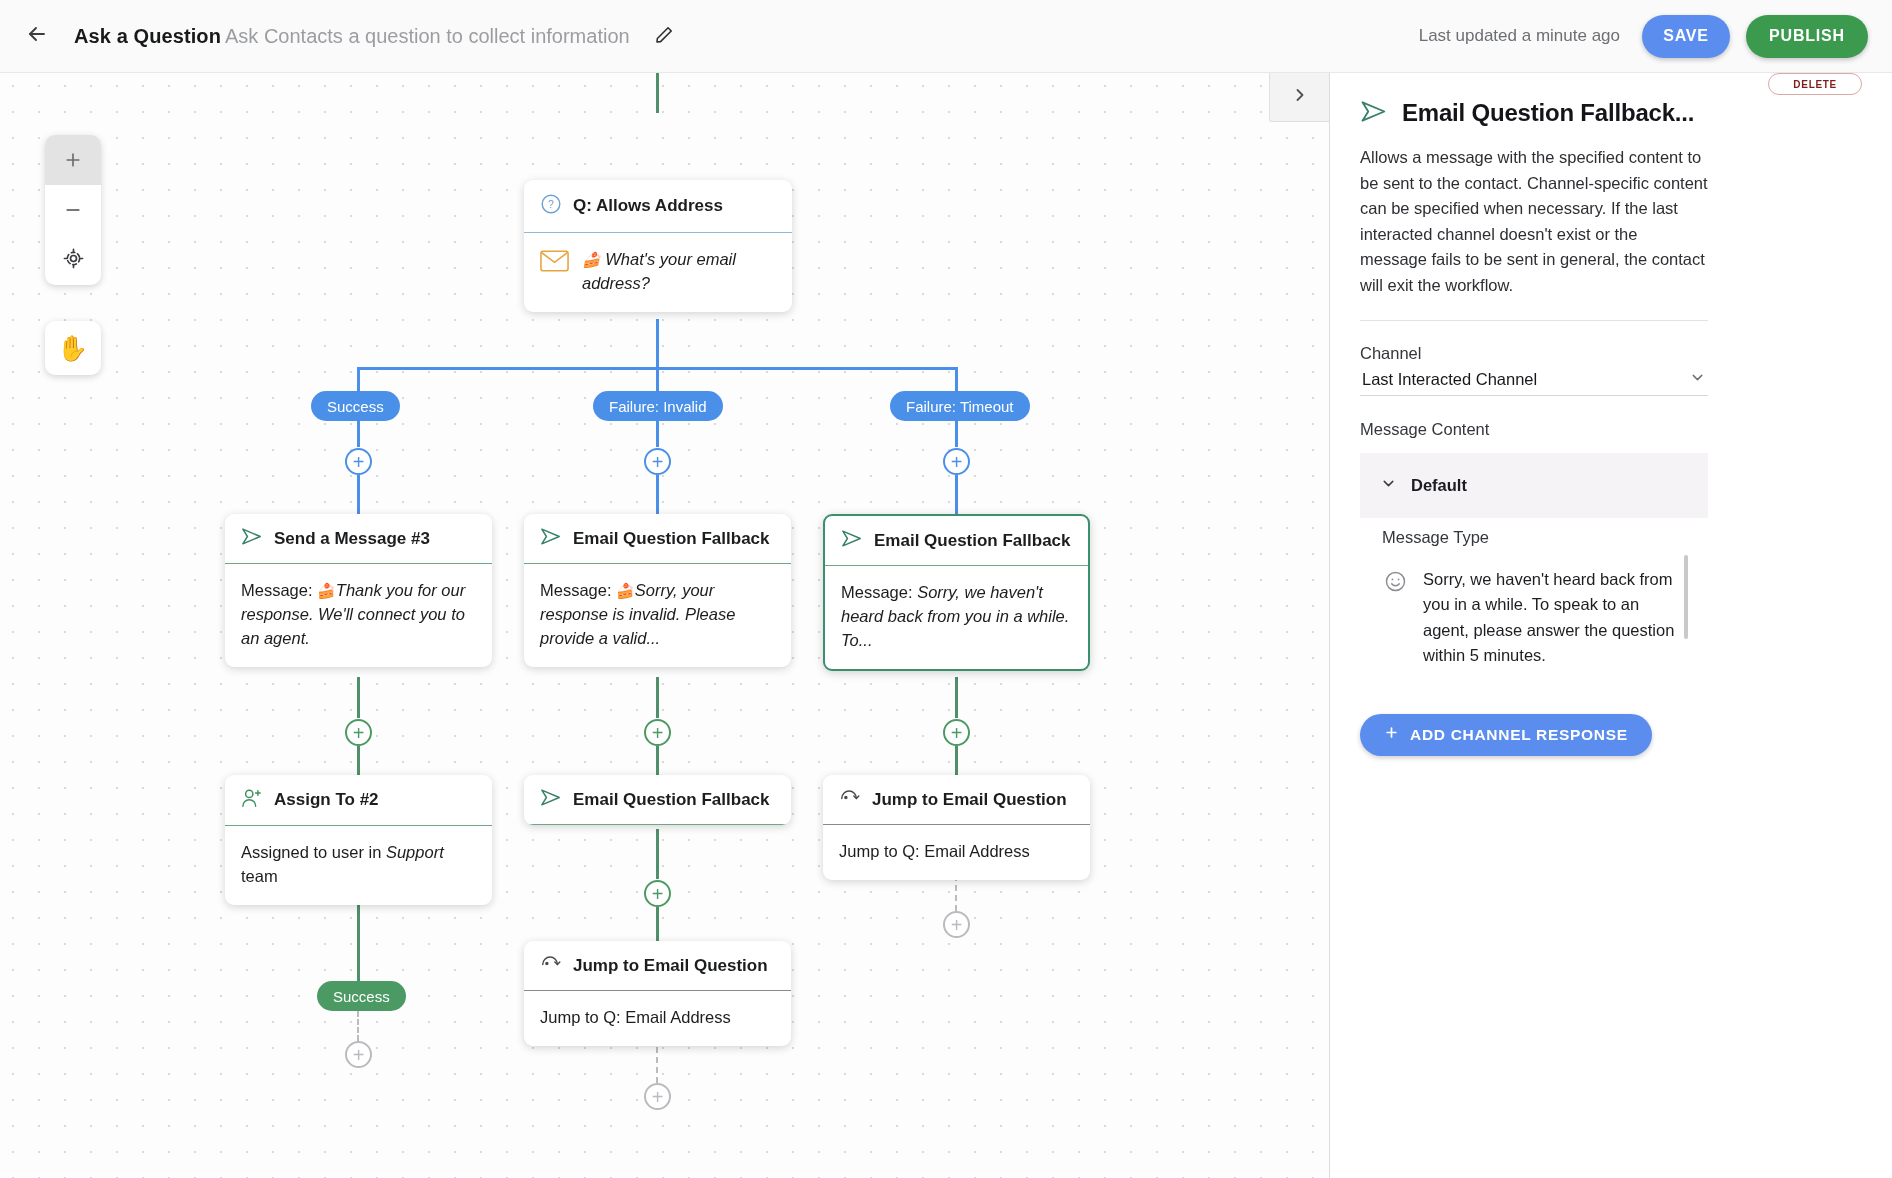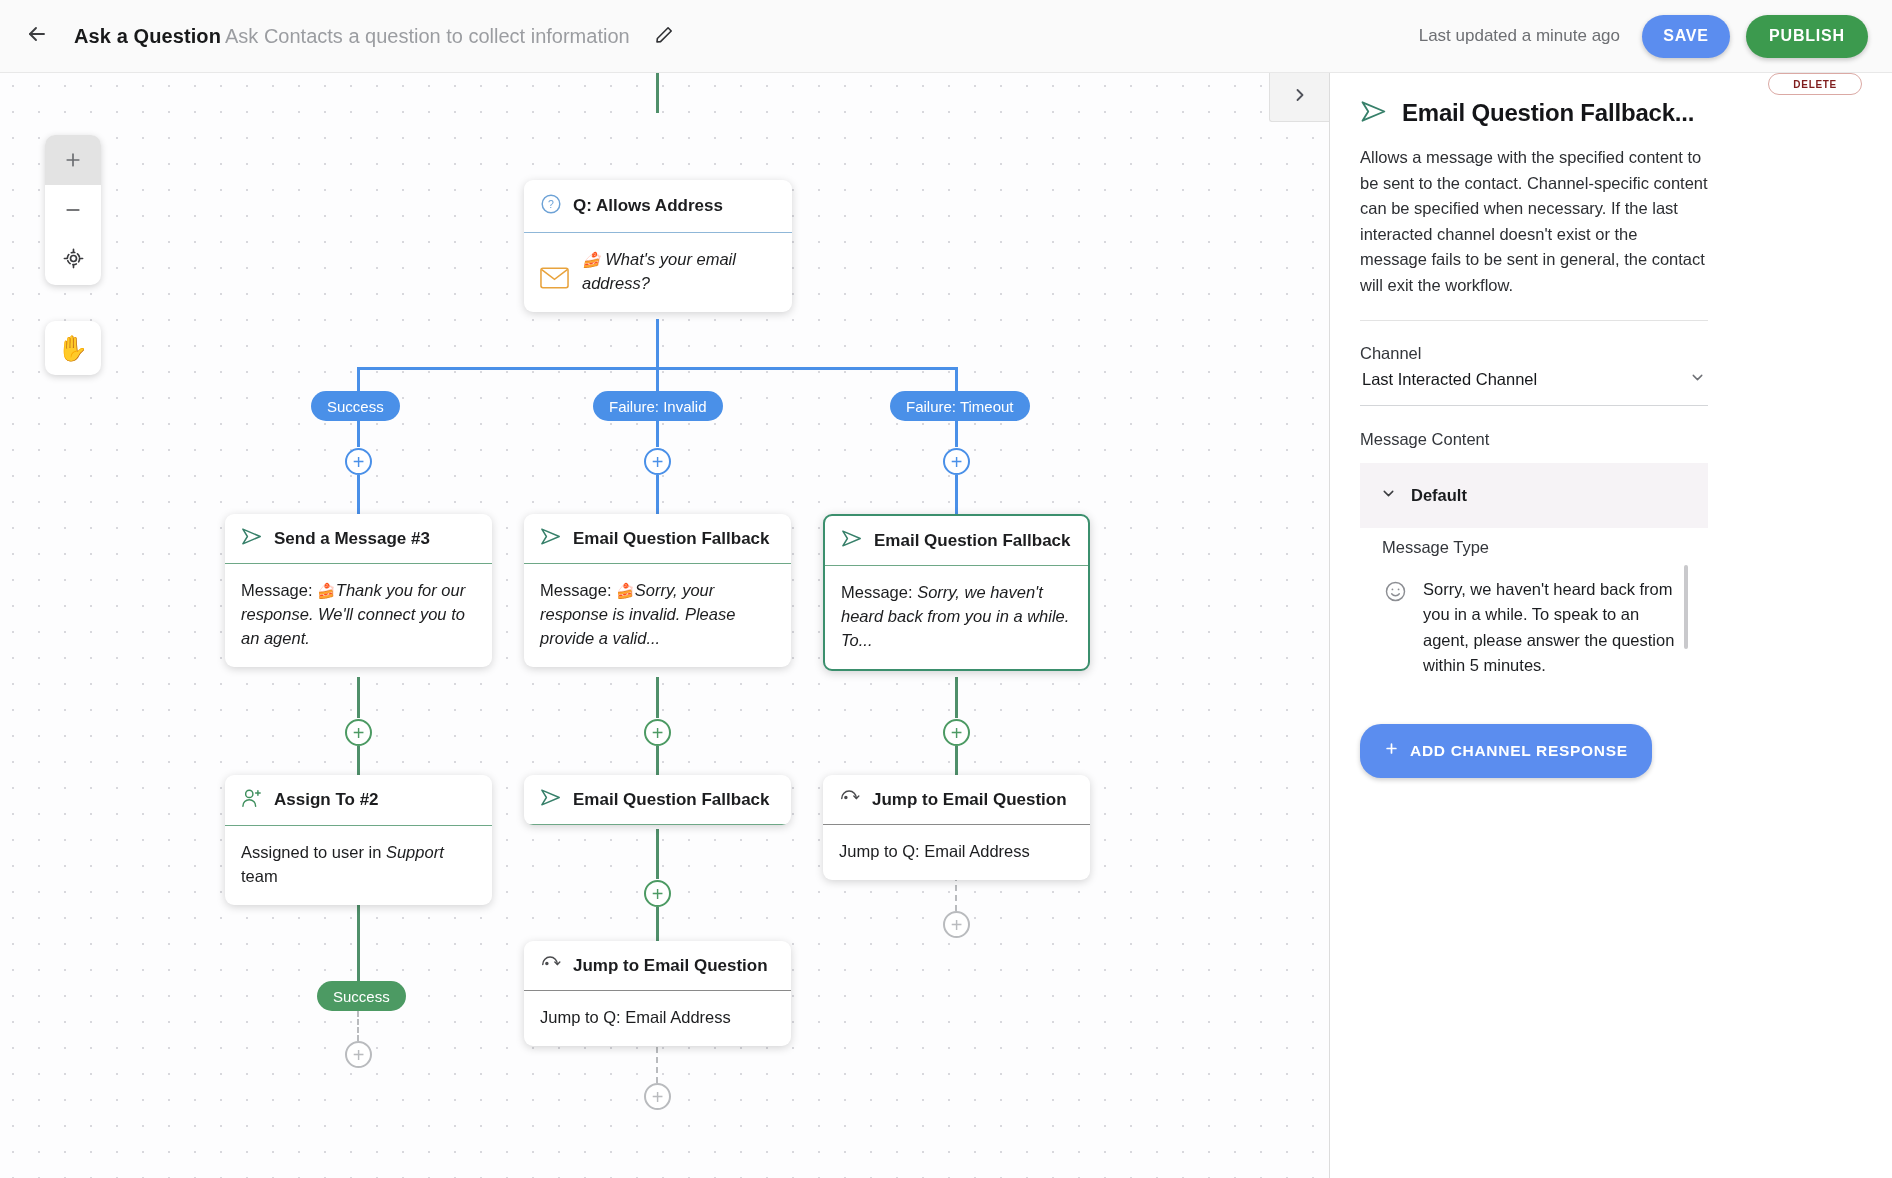--- a/index.html
+++ b/index.html
@@ -149,21 +149,21 @@
   .node-head.green-rule { border-bottom-color: #6ea887; }
   .node-head.grey-rule  { border-bottom-color: #8a8a8a; }
   .node-title {
     font-size: 17px; font-weight: bold; color: #1c1d1f;
     white-space: nowrap; overflow: hidden;
   }
   .node-body {
     padding: 15px 16px 16px 16px;
     font-size: 16.5px; line-height: 1.45; color: #1c1d1f;
   }
-  .node-body.with-icon { display: flex; gap: 13px; align-items: flex-end; }
+  .node-body.with-icon { display: flex; gap: 13px; align-items: flex-start; }
   .msg-italic { font-style: italic; }
 
   
   .panel {
     position: absolute; top: 73px; left: 1330px;
     width: 562px; height: 1105px; background: #fff;
     display: flex; 
   }
   .panel-inner { padding: 26px 30px 0 30px; flex: 1; overflow: hidden; }
   .panel-head { display: flex; align-items: center; gap: 14px; }
@@ -174,21 +174,21 @@
   .panel-desc {
     margin-top: 18px; font-size: 16.5px; line-height: 1.55; color: #2d2f33;
   }
   .panel-rule { height: 1px; background: #e3e3e3; margin-top: 22px; }
 
   .field-label {
     font-size: 16.5px; color: #33363b; margin-top: 23px;
   }
   .field-select {
     display: flex; align-items: center; justify-content: space-between;
-    padding: 6px 2px 15px 2px;
+    padding: 6px 2px 5px 2px;
     border-bottom: 1px solid #d4d6d9;
     font-size: 16.5px; color: #16181b; cursor: pointer;
   }
   .sec-label { font-size: 16.5px; color: #33363b; margin-top: 24px; }
 
   .default-block {
     margin-top: 14px; background: #f6f3f6;
   }
   .default-row {
     display: flex; align-items: center; gap: 14px;
@@ -208,21 +208,21 @@
     display: flex; gap: 16px; align-items: flex-start;
     padding: 20px 8px 20px 2px;
   }
   .msg-text { font-size: 16.5px; line-height: 1.52; color: #1c1e21; flex: 1; }
   .msg-scroll {
     position: absolute; right: -2px; top: 8px;
     width: 4px; height: 84px; border-radius: 3px; background: #c9c9cc;
   }
 
   .add-resp-btn {
-    margin-top: 26px; height: 54px; border: none; border-radius: 21px;
+    margin-top: 26px; height: 42px; border: none; border-radius: 21px;
     background: #5b8def; color: #fff; font-size: 15.5px; font-weight: bold;
     letter-spacing: .7px; padding: 0 24px; cursor: pointer;
     display: inline-flex; align-items: center; gap: 11px;
     font-family: "Liberation Sans", sans-serif;
     box-shadow: 0 2px 5px rgba(0,0,0,.2);
   }
   .panel-foot { padding: 0 30px 28px 30px; }
   .delete-btn {
     height: 22px; padding: 0 24px; border-radius: 19px;
     background: #fff; border: 1px solid #dba9a4; color: #7f1d1d;

